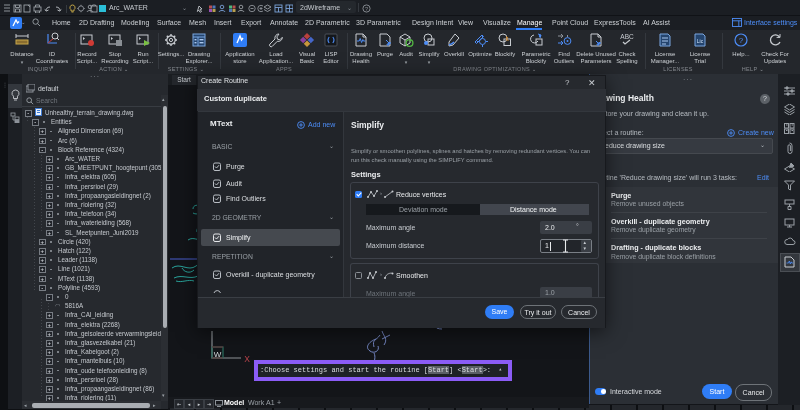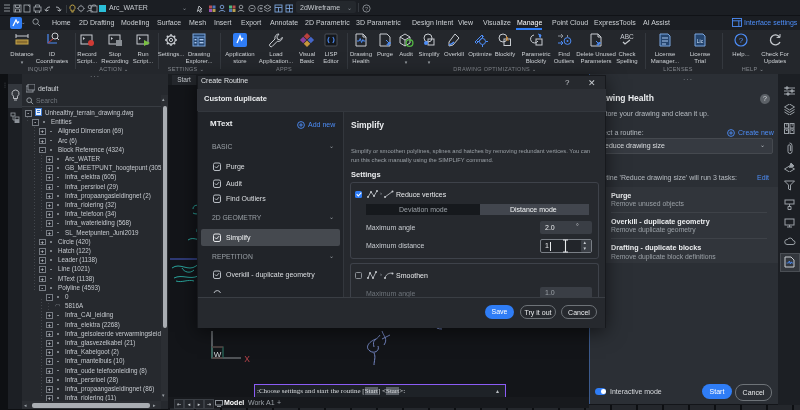--- a/index.html
+++ b/index.html
@@ -729,21 +729,21 @@
 <div class="t" style="left:784px;top:256px">
         <svg width="11" height="12">
           <path d="M1 1h6l3 3v7H1z" fill="none" stroke="#c8ccd1"></path>
           <path d="M2.5 7l2 0 .8-2 1 3 .9-2.2 .5 1.2 1.8 0" stroke="#4d8df7" fill="none" stroke-width=".8"></path>
         </svg>
       </div>
 </div>
 
 <div id="bottom">
 <div style="position:absolute;left:170px;top:405px;width:630px;height:5px;background:repeating-linear-gradient(90deg,#24272c 0 24px,#0d0f12 24px 26px)"></div>
-<div style="position:absolute;left:254px;top:384px;width:250px;height:12.5px;background:#1e2227;border:1px solid #8b5cf6;font-family:Liberation Serif, serif;font-size:7px;color:#d9dcdf;line-height:12px">
+<div style="position:absolute;left:254px;top:360px;width:250px;height:12.5px;background:#1e2227;border:4px solid #8b5cf6;font-family:Liberation Mono, monospace;font-size:7px;color:#d9dcdf;line-height:12px">
 <span style="margin-left:2px">:Choose settings and start the routine [</span><span style="background:#5a5f66">Start</span><span>] &lt;</span><span style="background:#5a5f66">Start</span><span>&gt;:</span>
 <span style="position:absolute;right:6px;top:0;color:#b8bdc2;font-size:6px">▴</span>
 </div>
 <div style="position:absolute;left:168px;top:396.5px;width:421px;height:11.5px;background:#17191d"></div>
 <div class="t ctr" style="left:174px;top:398.5px;width:8px;height:8px;background:#24272c;border:1px solid #3a3e44;color:#c8ccd1;font-size:5px;line-height:8px">⇤</div>
 <div class="t ctr" style="left:184px;top:398.5px;width:8px;height:8px;background:#24272c;border:1px solid #3a3e44;color:#c8ccd1;font-size:5px;line-height:8px">◂</div>
 <div class="t ctr" style="left:194px;top:398.5px;width:8px;height:8px;background:#24272c;border:1px solid #3a3e44;color:#c8ccd1;font-size:5px;line-height:8px">▸</div>
 <div class="t ctr" style="left:204px;top:398.5px;width:8px;height:8px;background:#24272c;border:1px solid #3a3e44;color:#c8ccd1;font-size:5px;line-height:8px">⇥</div>
 <svg style="position:absolute;left:215px;top:399.5px" width="8" height="7" viewBox="0 0 8 7">
         <rect x="0.5" y="0.5" width="7" height="4.5" fill="none" stroke="#8d939a"></rect>

